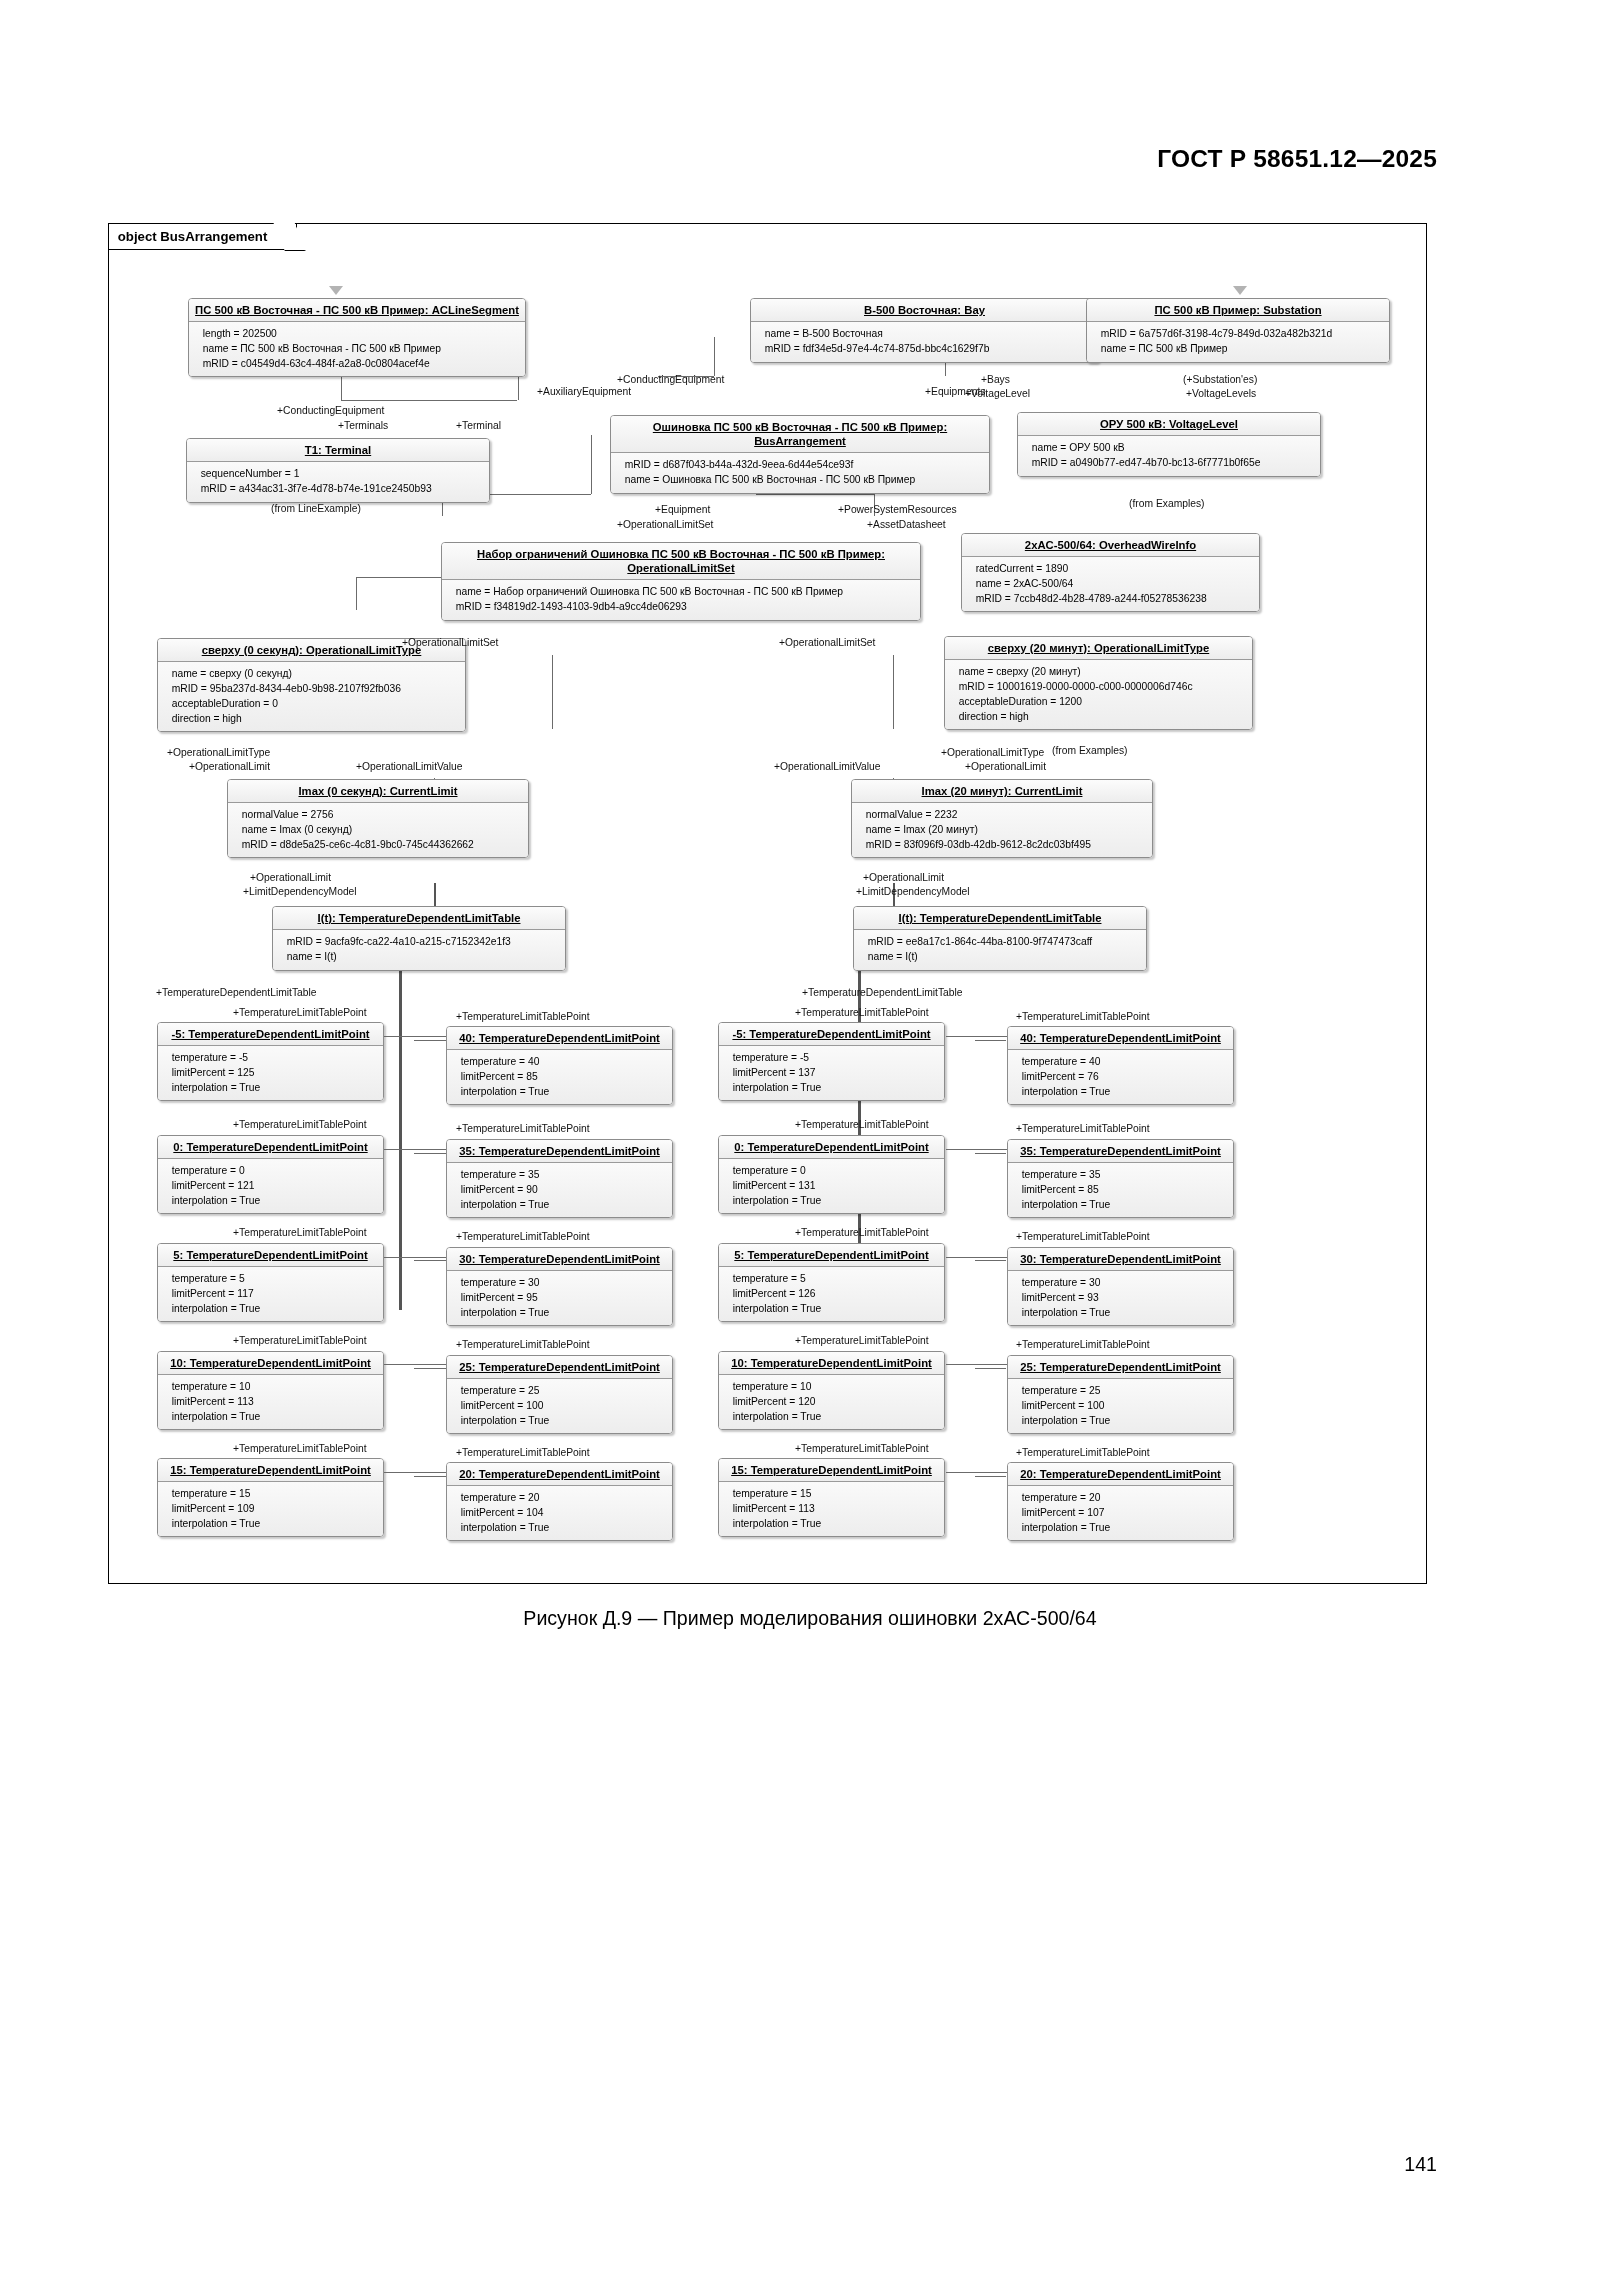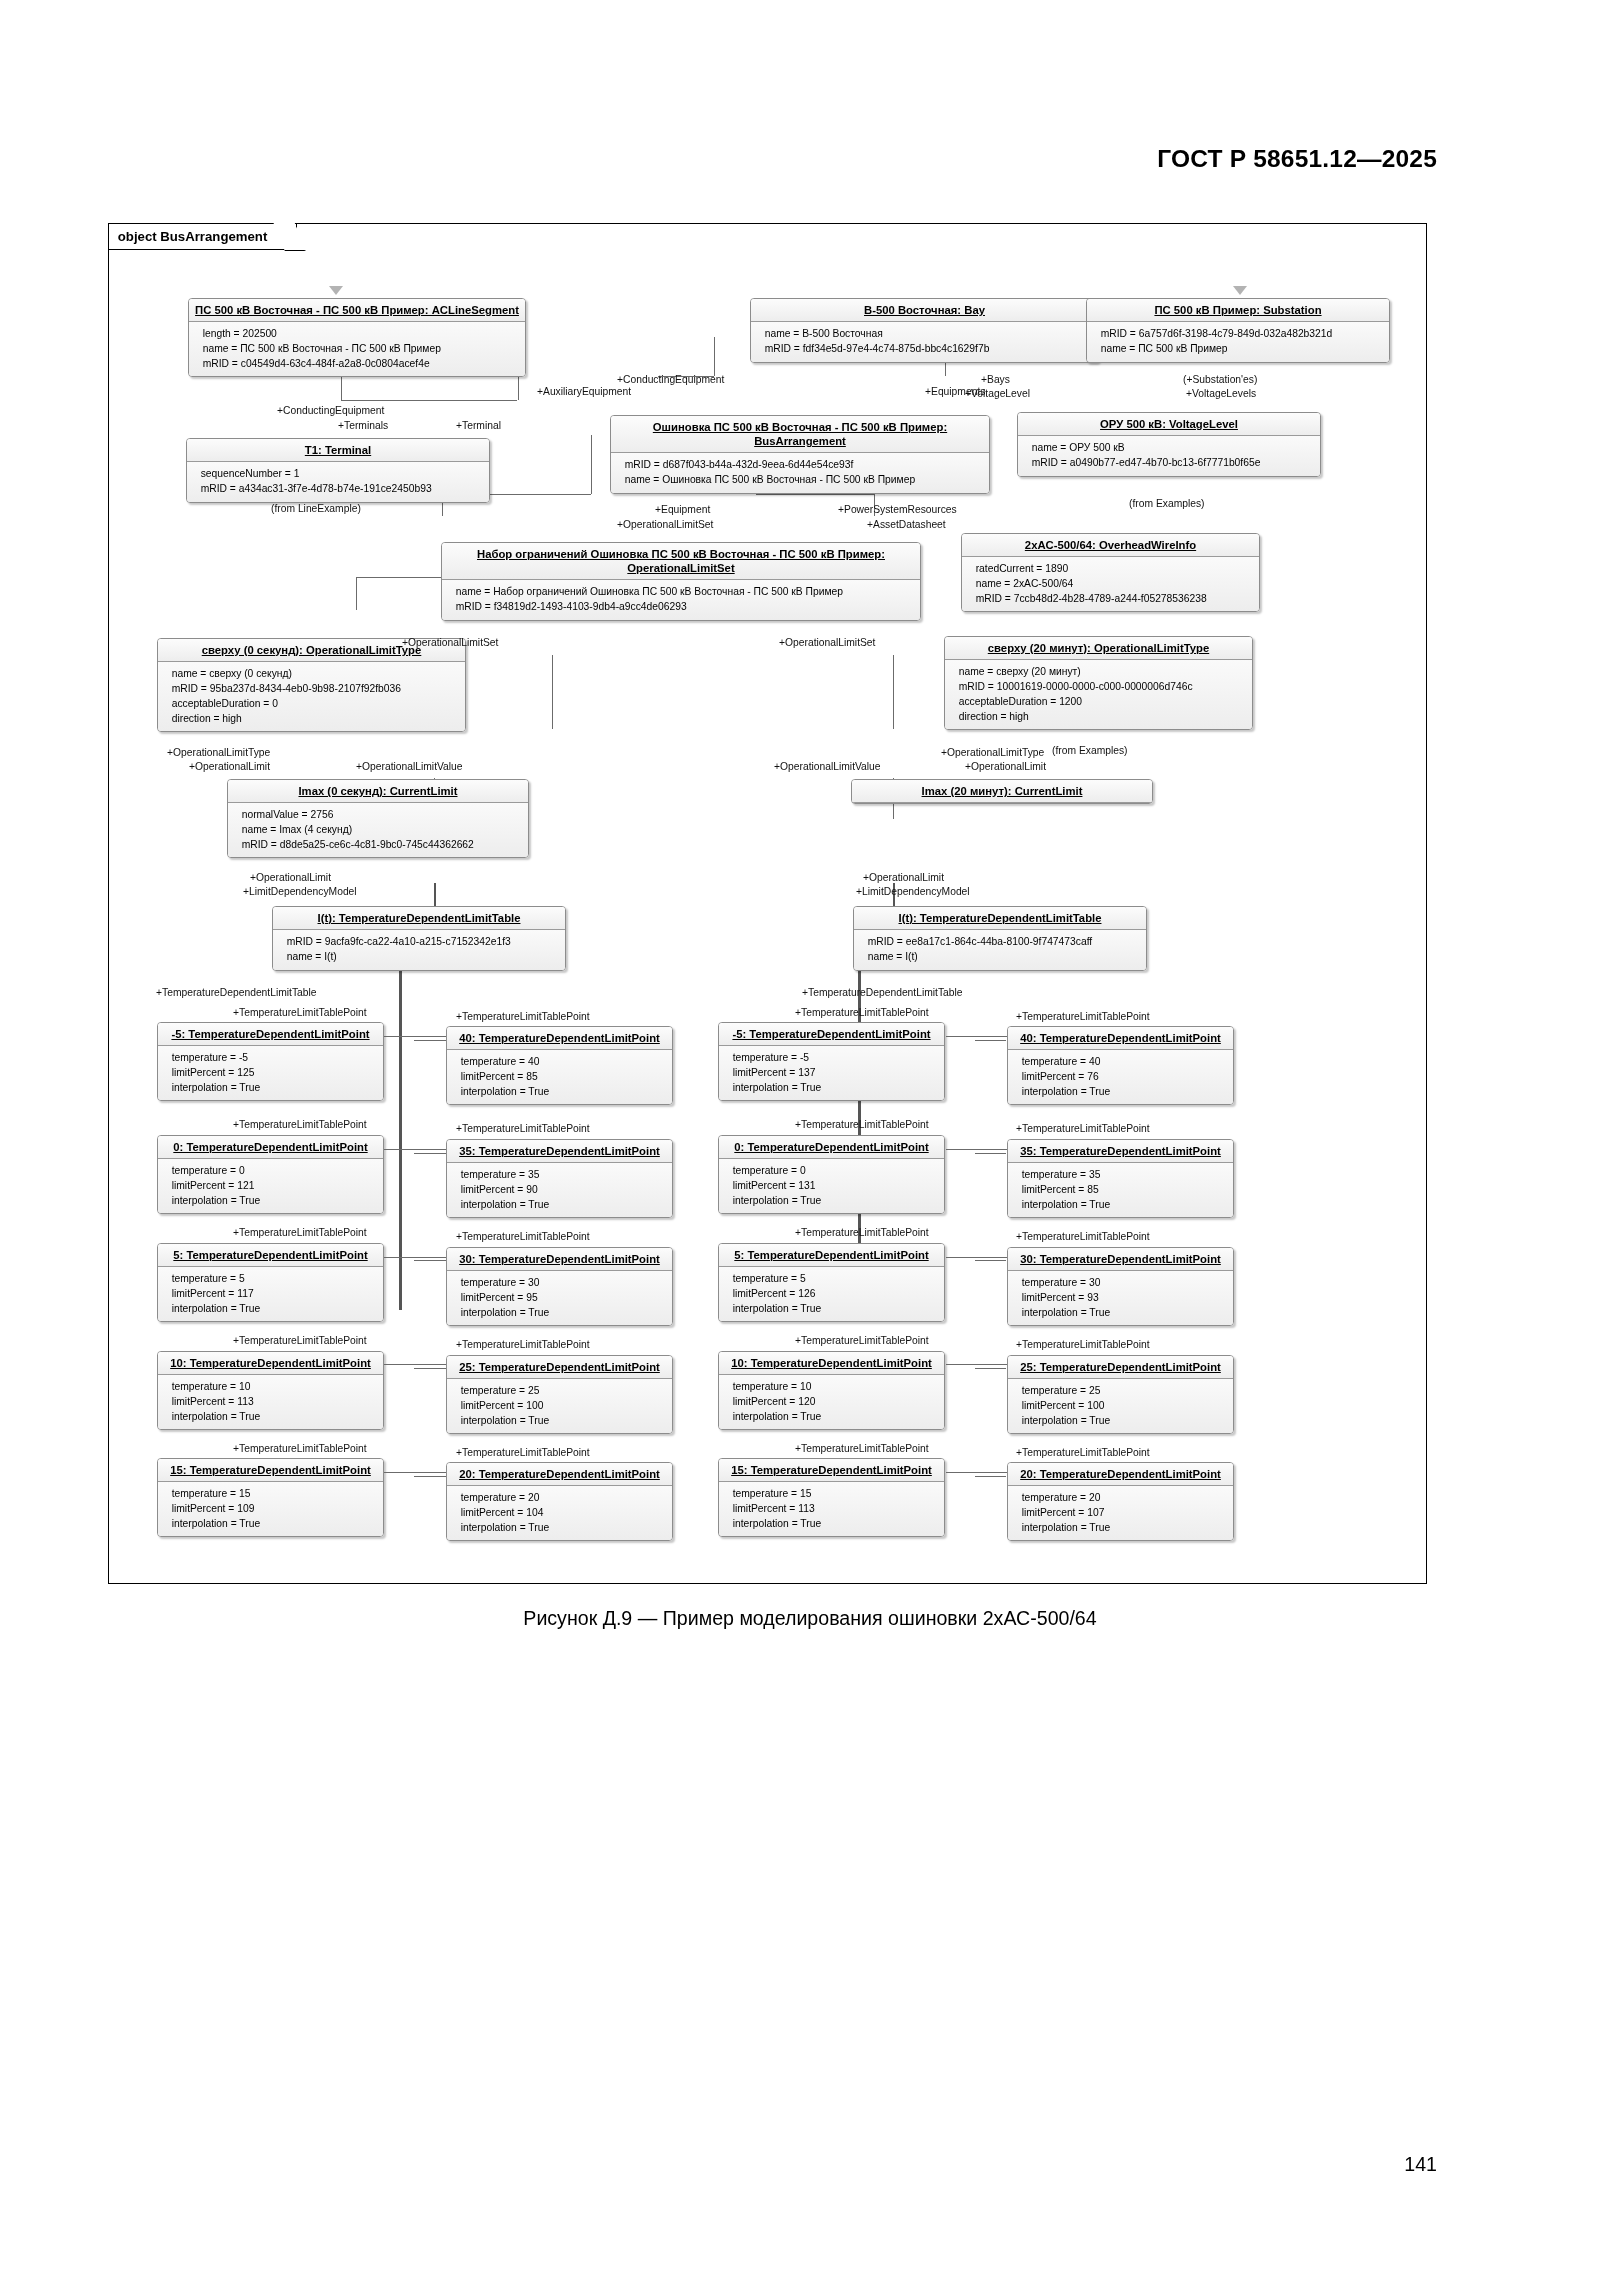--- a/index.html
+++ b/index.html
@@ -298,27 +298,32 @@
     <div>acceptableDuration = 1200</div>
     <div>direction = high</div>
   </div>
 </div>
 <div class="fromlbl" style="left:1052px; top:745px;">(from Examples)</div>
 
 <div class="obj" style="left:227px; top:779px; width:302px;">
   <div class="obj-title"><span>Imax (0 секунд): CurrentLimit</span></div>
   <div class="obj-body">
     <div>normalValue = 2756</div>
-    <div>name = Imax (4 секунд)</div>
+    <div>name = Imax (0 секунд)</div>
     <div>mRID = d8de5a25-ce6c-4c81-9bc0-745c44362662</div>
   </div>
 </div>
 
 <div class="obj" style="left:851px; top:779px; width:302px;">
   <div class="obj-title"><span>Imax (20 минут): CurrentLimit</span></div>
+  <div class="obj-body">
+    <div>normalValue = 2232</div>
+    <div>name = Imax (20 минут)</div>
+    <div>mRID = 83f096f9-03db-42db-9612-8c2dc03bf495</div>
+  </div>
 </div>
 
 <div class="obj" style="left:272px; top:906px; width:294px;">
   <div class="obj-title"><span>I(t): TemperatureDependentLimitTable</span></div>
   <div class="obj-body">
     <div>mRID = 9acfa9fc-ca22-4a10-a215-c7152342e1f3</div>
     <div>name = I(t)</div>
   </div>
 </div>
 

